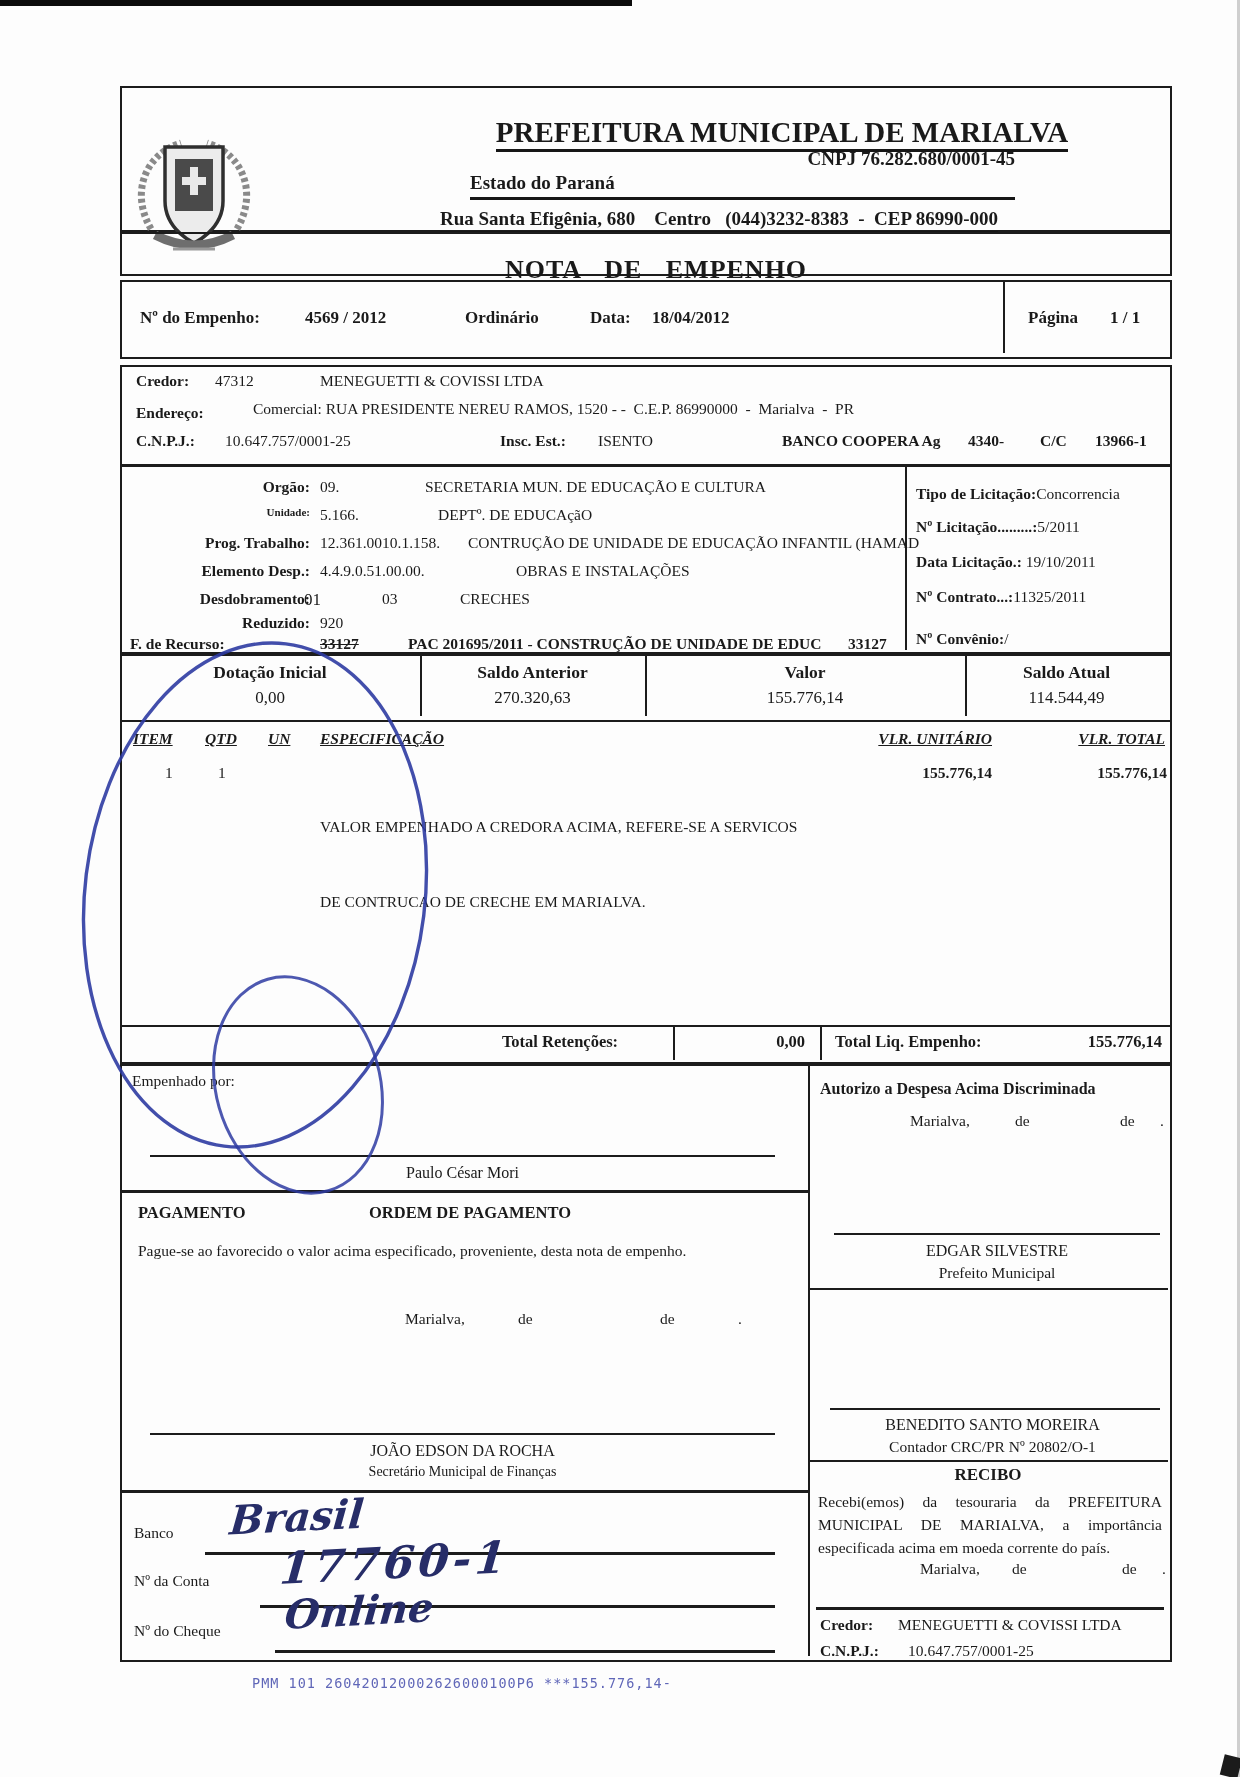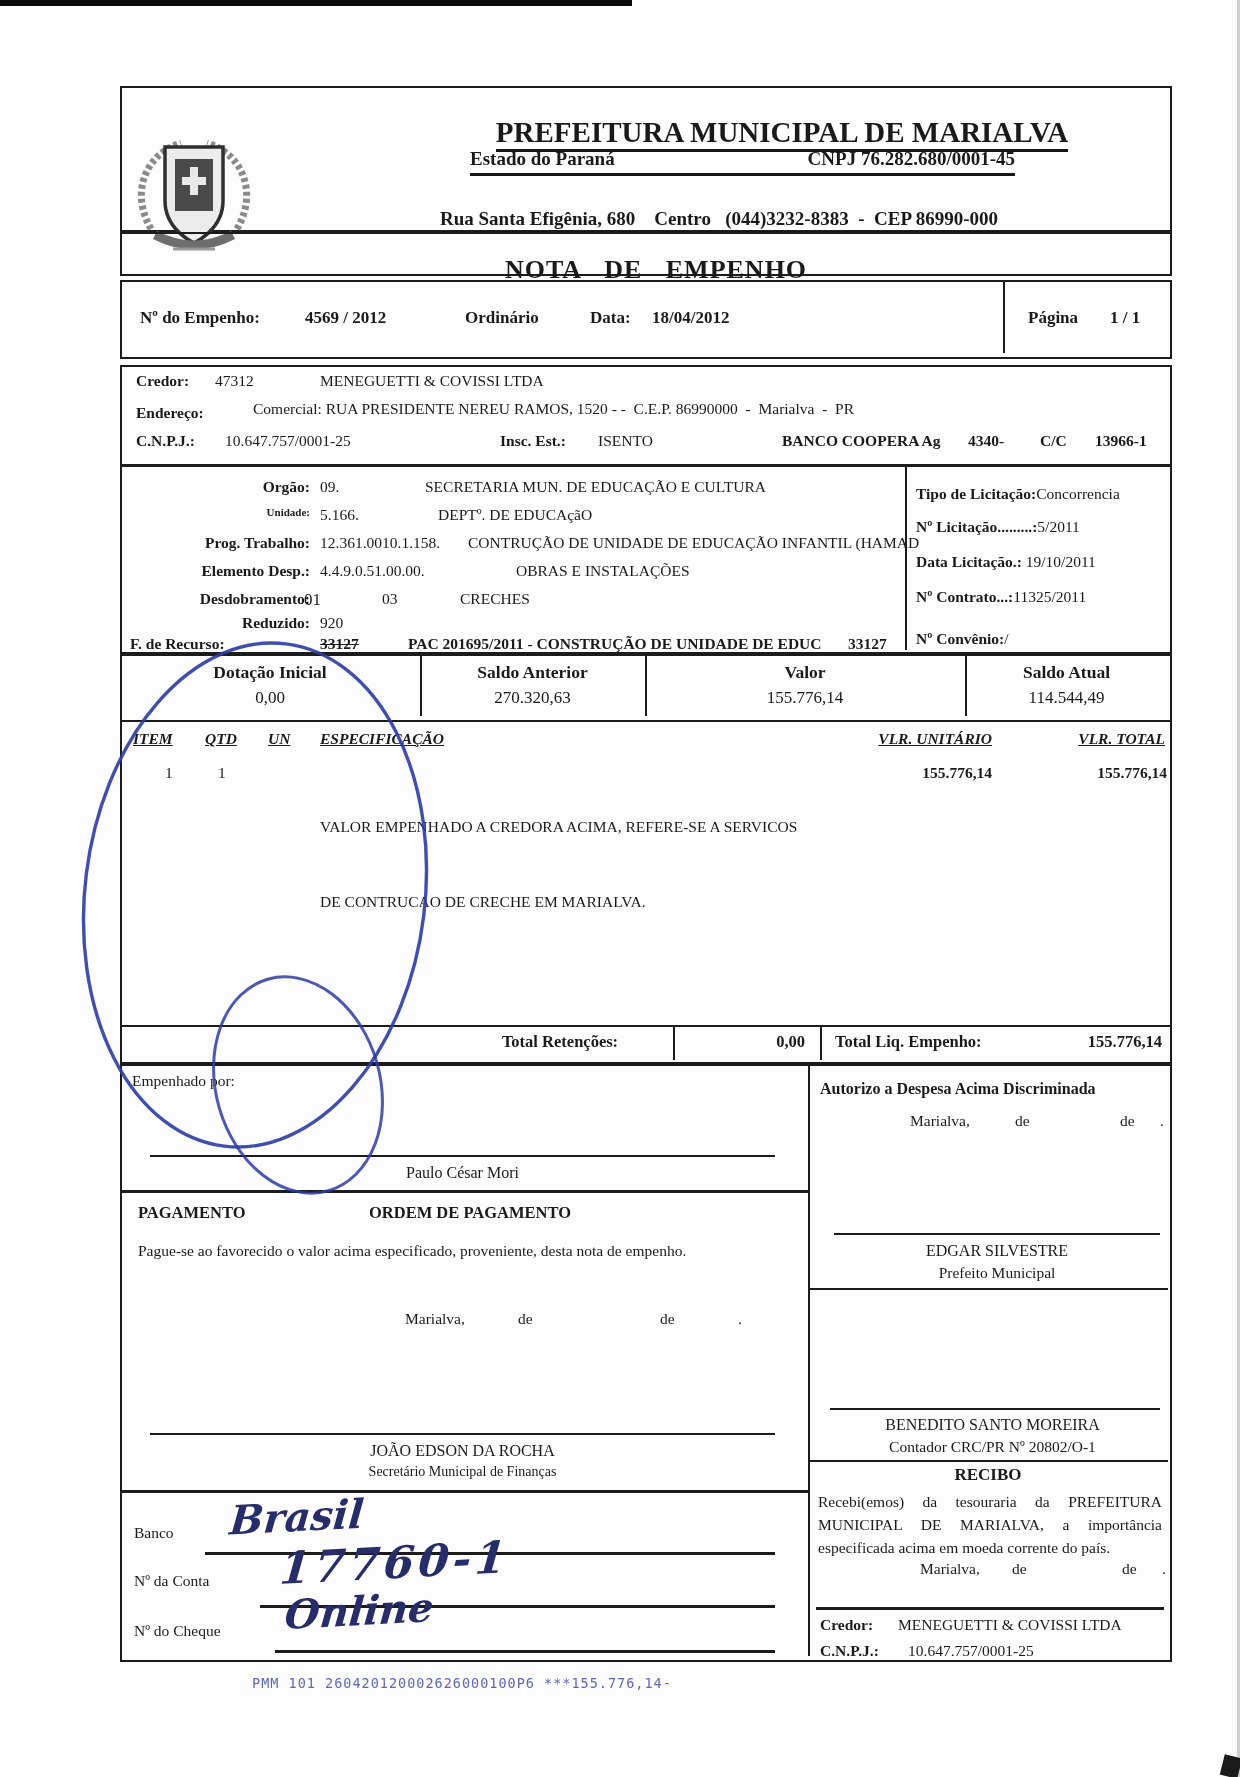--- a/index.html
+++ b/index.html
@@ -45,21 +45,21 @@
         <path d="M20,104 q39,20 78,0" fill="none" stroke="#6e6e6e" stroke-width="9"></path>
         <path d="M38,118 h42" stroke="#9a9a9a" stroke-width="3"></path>
       </svg>
     </div>
 
     <div class="t c" style="left:260px;top:12px;width:780px;">
       <span class="b" style="font-size:29px;border-bottom:3px solid #161616;padding-bottom:1px;">PREFEITURA MUNICIPAL DE MARIALVA</span>
     </div>
 
     <div class="t" style="left:350px;top:62px;width:545px;border-bottom:3px solid #161616;padding-bottom:3px;display:flex;justify-content:space-between;">
-      <span class="b" style="font-size:19px;">Estado do Paraná</span>
+      <span class="b" style="font-size:19px;margin-top:24px;">Estado do Paraná</span>
       <span class="b" style="font-size:19px;">CNPJ 76.282.680/0001-45</span>
     </div>
 
     <div class="t" style="left:296px;top:104px;">
       <span class="b" style="font-size:19px;border-bottom:3px solid #161616;padding-bottom:2px;white-space:pre;">Rua Santa Efigênia, 680    Centro   (044)3232-8383  -  CEP 86990-000</span>
     </div>
 
     <div class="box" style="left:0;top:146px;width:1048px;height:40px;"></div>
     <div class="t c" style="left:0;top:151px;width:1048px;">
       <span class="b" style="font-size:26px;word-spacing:16px;letter-spacing:1px;">NOTA DE EMPENHO</span>

